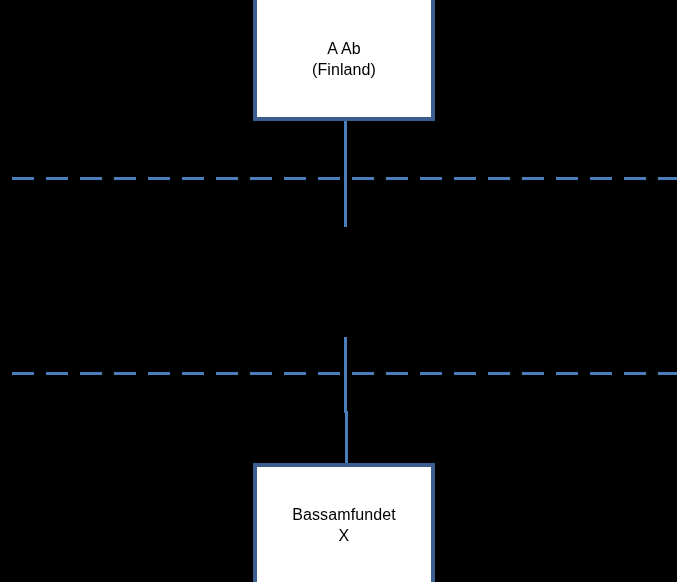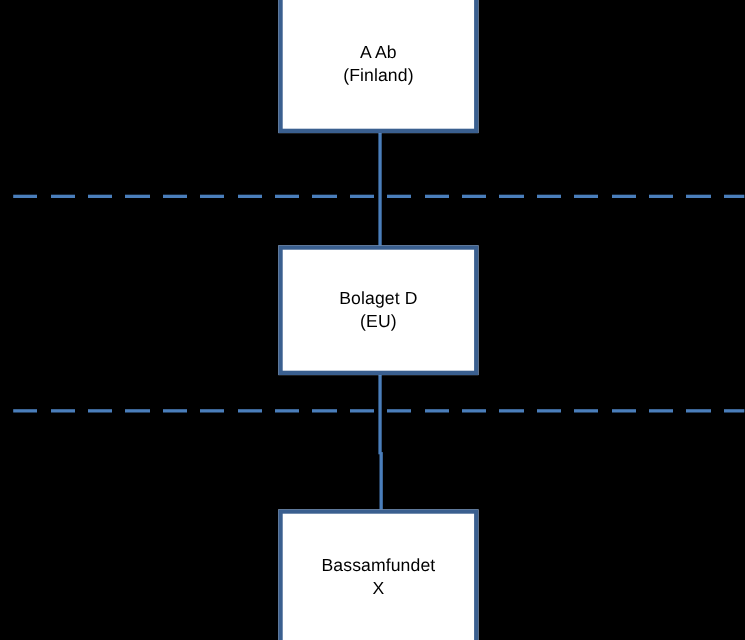--- a/index.html
+++ b/index.html
@@ -78,23 +78,19 @@
 
   <div class="connector" id="connector-top"></div>
   <div class="connector" id="connector-mid-a"></div>
   <div class="connector" id="connector-mid-b"></div>
 
   <div class="node" id="node-a-ab">
     <span class="node-label">A Ab
 (Finland)</span>
   </div>
 
-  <div class="node" id="node-bolaget-d">
-    <span class="node-label">Bolaget D
-(EU)</span>
-  </div>
 
   <div class="node" id="node-bassamfundet">
     <span class="node-label">Bassamfundet
 X</span>
   </div>
 
 </div>
 
 </body></html>

